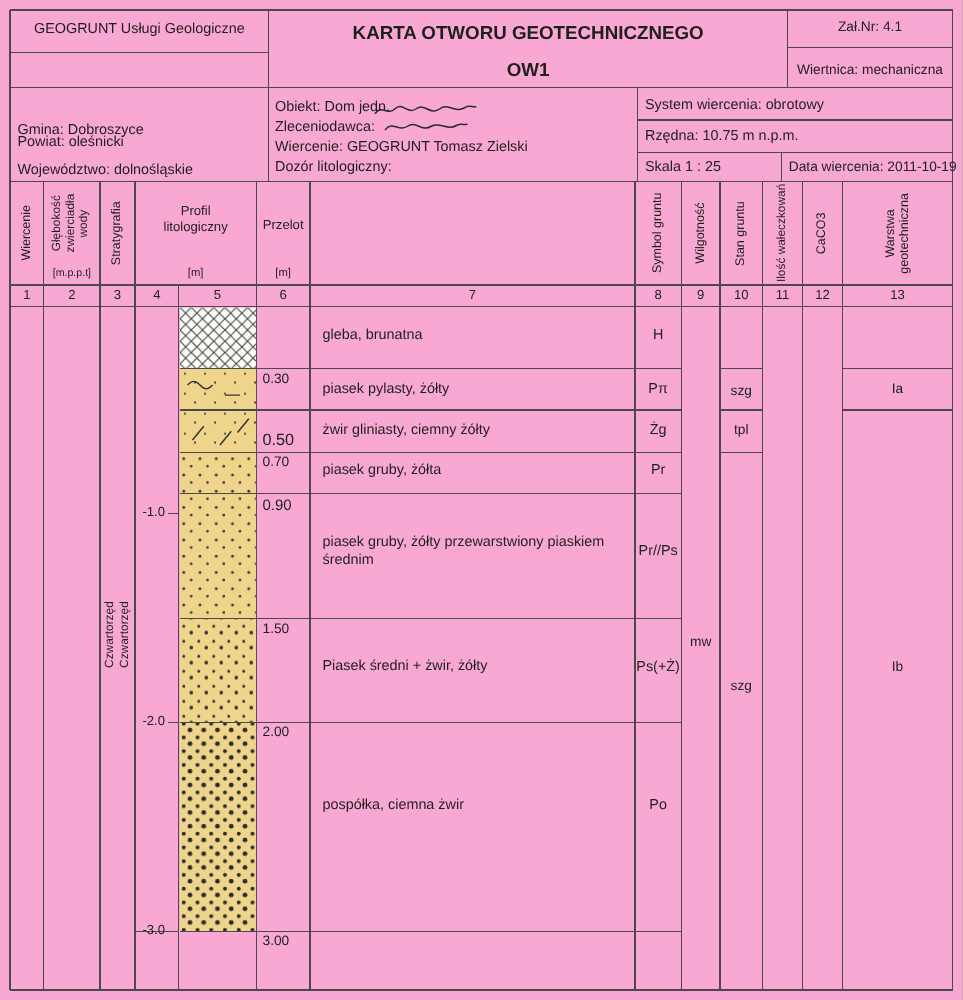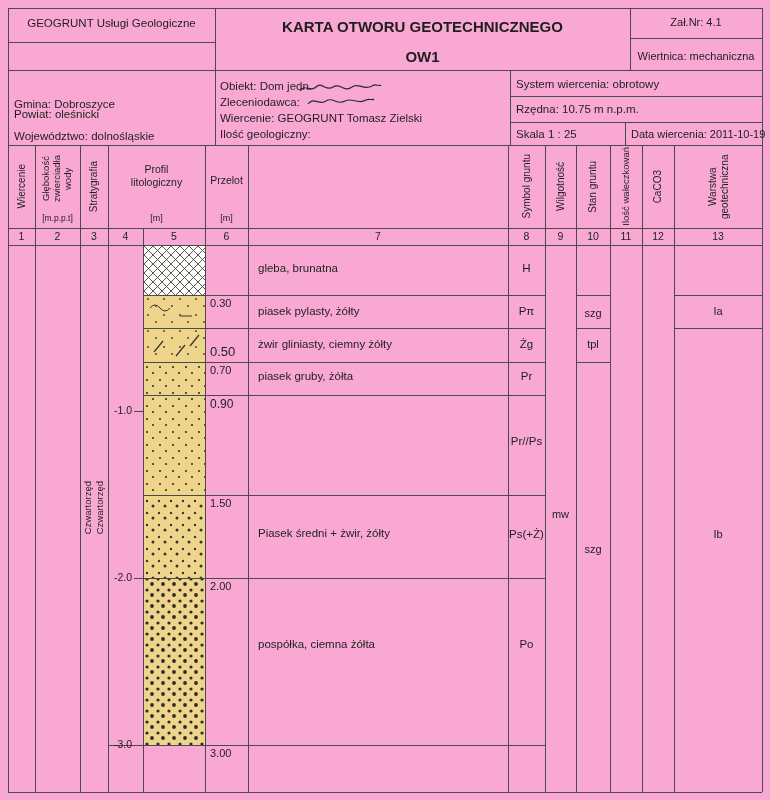--- a/index.html
+++ b/index.html
@@ -39,21 +39,21 @@
   <div class="t ctr" style="left:630px;top:16px;width:132px;font-size:11px">Zał.Nr: 4.1</div>
   <div class="t ctr" style="left:630px;top:50px;width:132px;font-size:11px">Wiertnica: mechaniczna</div>
 
   <div class="t" style="left:14px;top:98px">Gmina: Dobroszyce</div>
   <div class="t" style="left:14px;top:108px">Powiat: oleśnicki</div>
   <div class="t" style="left:14px;top:130px">Województwo: dolnośląskie</div>
 
   <div class="t" style="left:220px;top:80px">Obiekt: Dom jedn.</div>
   <div class="t" style="left:220px;top:96px">Zleceniodawca:</div>
   <div class="t" style="left:220px;top:112px">Wiercenie: GEOGRUNT Tomasz Zielski</div>
-  <div class="t" style="left:220px;top:128px">Ilość geologiczny:</div>
+  <div class="t" style="left:220px;top:128px">Dozór litologiczny:</div>
 
   <svg class="abs" style="left:298px;top:78px" width="85" height="20">
     <path d="M2 13 C7 5 12 15 18 9 C24 3 28 14 35 9 C42 4 46 15 54 9 C60 4 66 13 74 8 C78 5 81 9 83 7" stroke="#2a2a33" fill="none" stroke-width="1.2"></path>
   </svg>
   <svg class="abs" style="left:306px;top:93px" width="70" height="18">
     <path d="M2 11 C8 3 13 13 20 8 C27 3 31 13 39 8 C46 4 52 12 60 7 C64 5 66 8 68 6" stroke="#2a2a33" fill="none" stroke-width="1.2"></path>
   </svg>
 
   <div class="t" style="left:516px;top:78px">System wiercenia: obrotowy</div>
   <div class="t" style="left:516px;top:103px">Rzędna: 10.75 m n.p.m.</div>
@@ -156,22 +156,23 @@
   <div class="t" style="left:210px;top:364px;font-size:11px">0.70</div>
   <div class="t" style="left:210px;top:397px;font-size:12px">0.90</div>
   <div class="t" style="left:210px;top:497px;font-size:11px">1.50</div>
   <div class="t" style="left:210px;top:580px;font-size:11px">2.00</div>
   <div class="t" style="left:210px;top:747px;font-size:11px">3.00</div>
 
   <div class="t" style="left:258px;top:262px">gleba, brunatna</div>
   <div class="t" style="left:258px;top:305px">piasek pylasty, żółty</div>
   <div class="t" style="left:258px;top:338px">żwir gliniasty, ciemny żółty</div>
   <div class="t" style="left:258px;top:370px">piasek gruby, żółta</div>
+  <div class="t wrap" style="left:258px;top:428px;width:250px">piasek gruby, żółty przewarstwiony piaskiem średnim</div>
   <div class="t" style="left:258px;top:527px">Piasek średni + żwir, żółty</div>
-  <div class="t" style="left:258px;top:638px">pospółka, ciemna żółta</div>
+  <div class="t" style="left:258px;top:638px">pospółka, ciemna żwir</div>
 
   <div class="t ctr" style="left:508px;top:262px;width:37px">H</div>
   <div class="t ctr" style="left:508px;top:305px;width:37px">Pπ</div>
   <div class="t ctr" style="left:508px;top:338px;width:37px">Żg</div>
   <div class="t ctr" style="left:508px;top:370px;width:37px">Pr</div>
   <div class="t ctr" style="left:508px;top:435px;width:37px">Pr//Ps</div>
   <div class="t ctr" style="left:508px;top:528px;width:37px">Ps(+Ż)</div>
   <div class="t ctr" style="left:508px;top:638px;width:37px">Po</div>
 
   <div class="t ctr" style="left:545px;top:508px;width:31px;font-size:11px">mw</div>

